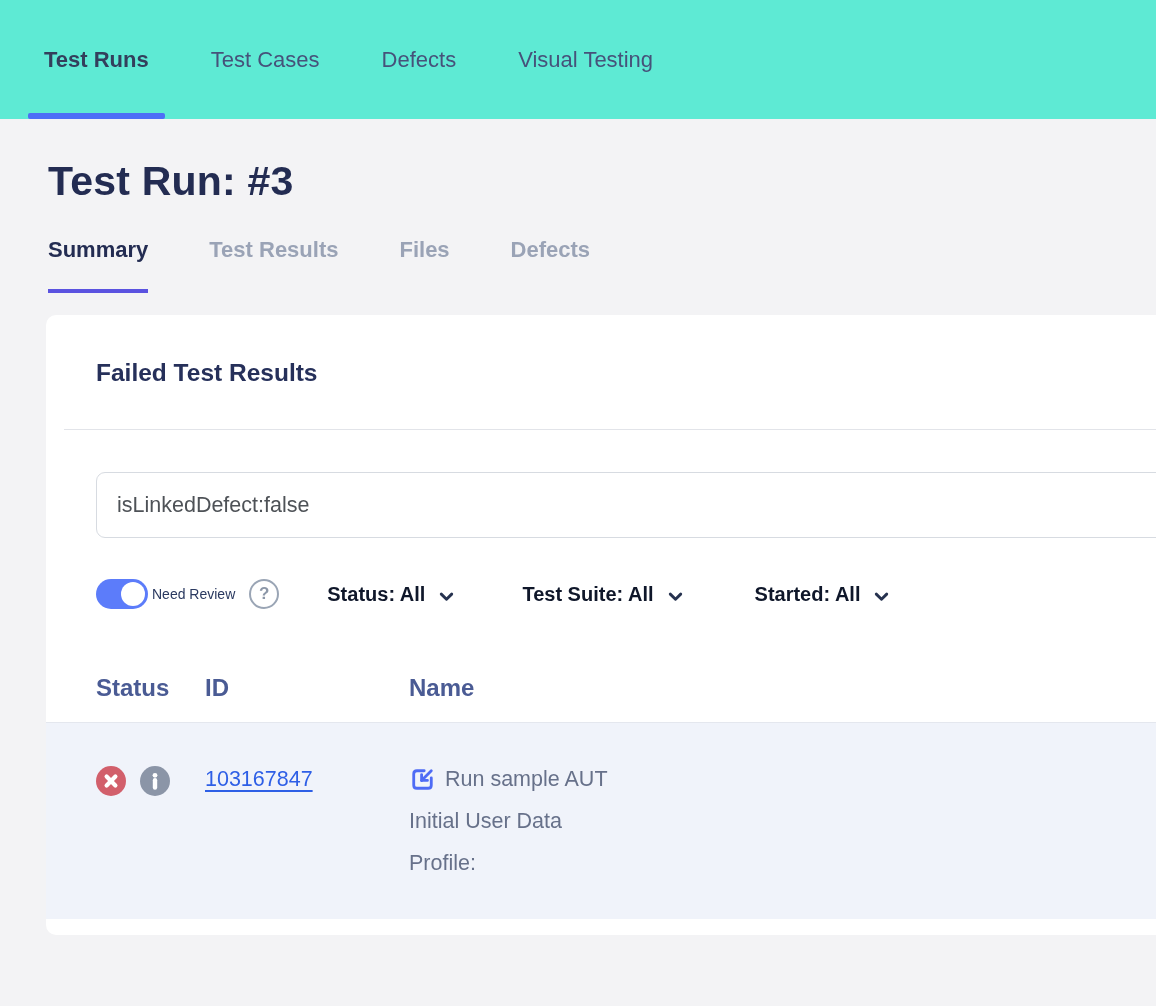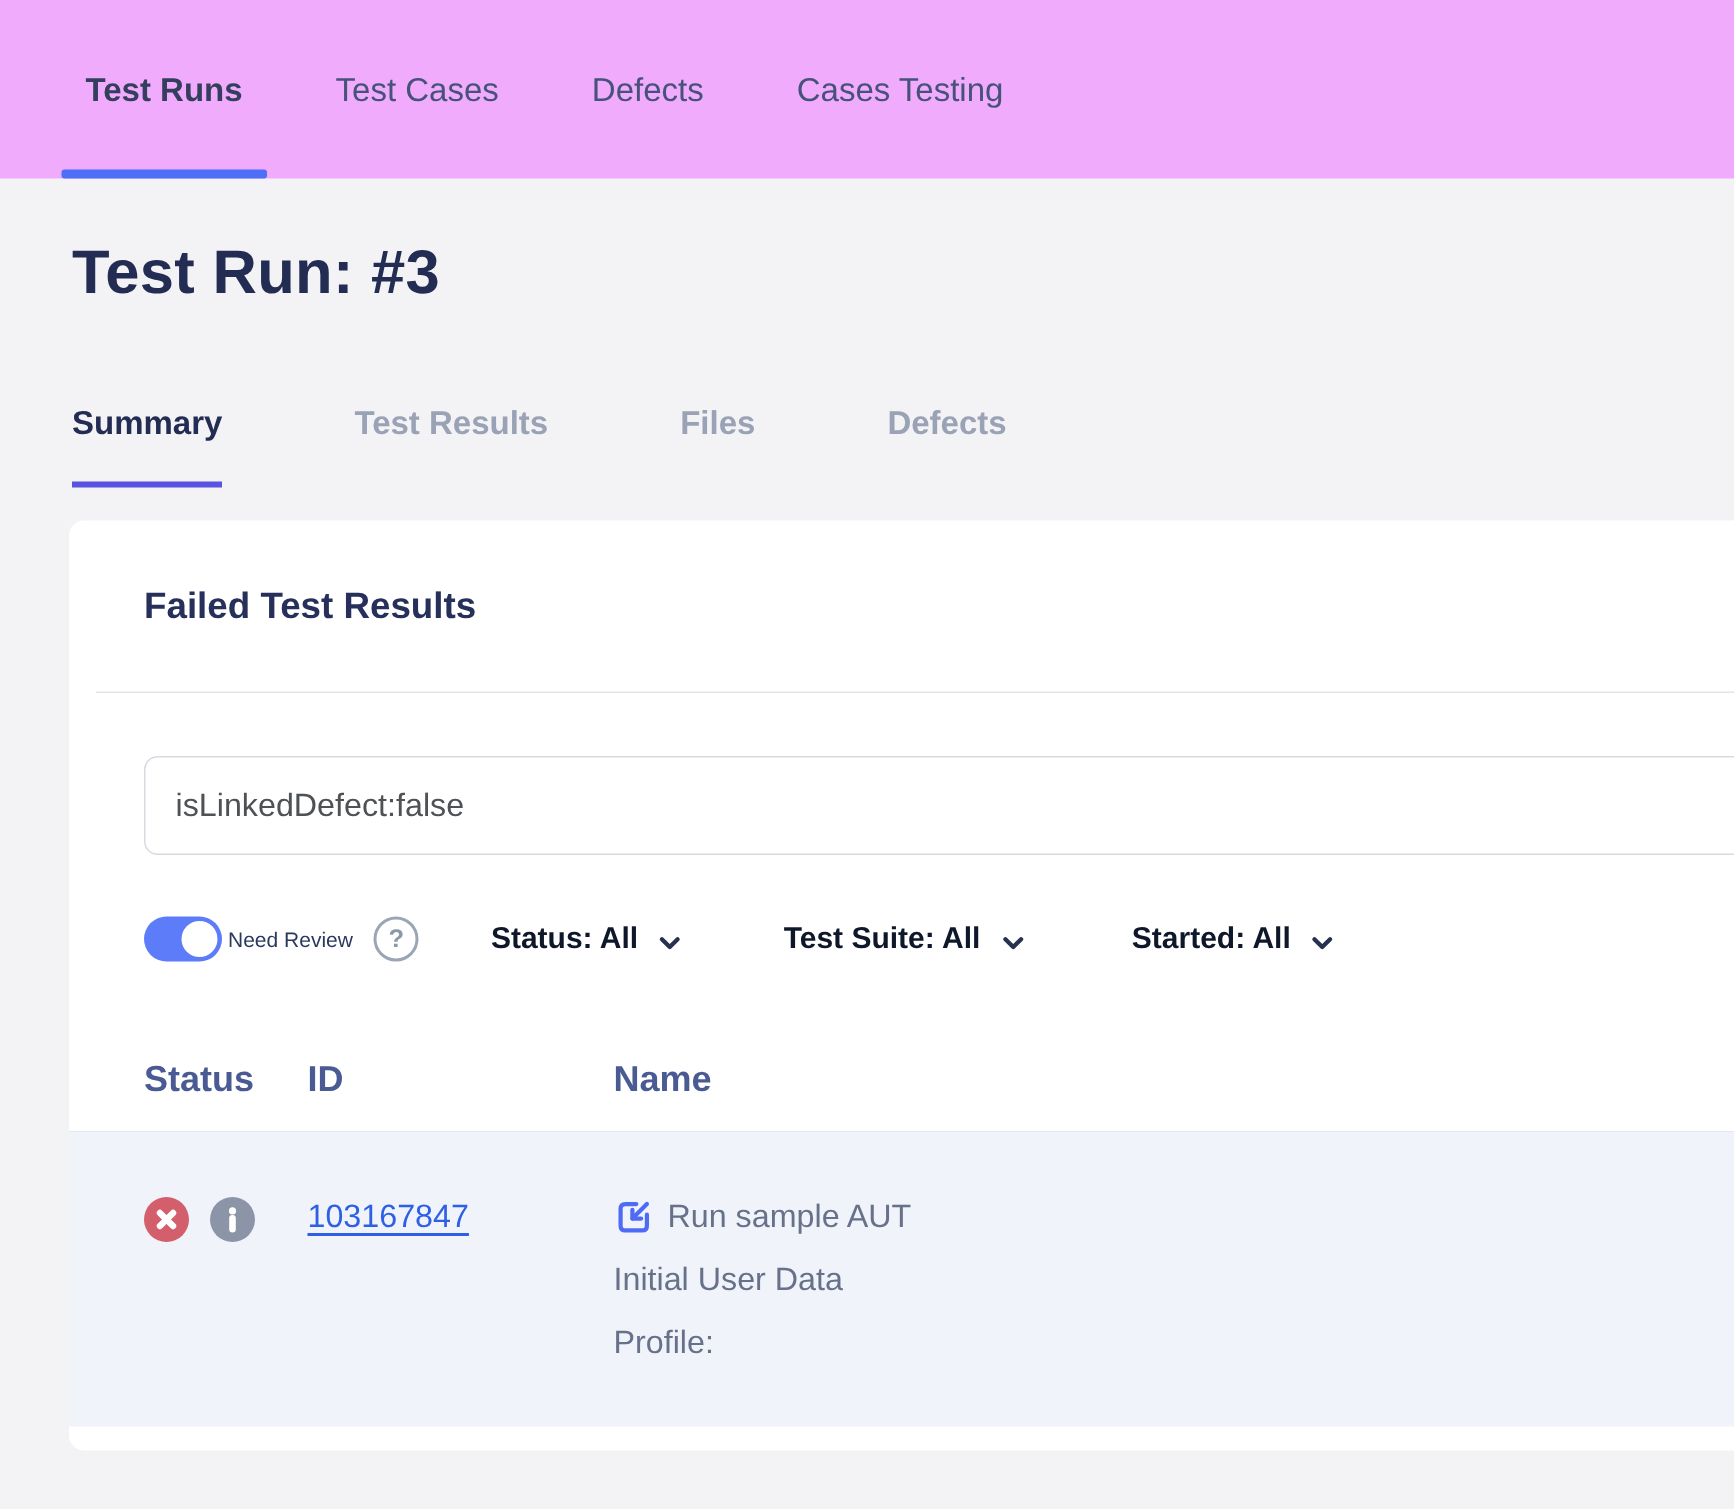--- a/index.html
+++ b/index.html
@@ -5,25 +5,25 @@
   * { margin:0; padding:0; box-sizing:border-box; }
   html,body { width:1156px; height:1006px; overflow:hidden; }
   body {
     font-family:"Liberation Sans", sans-serif;
     background:var(--page-bg, #f3f3f5);
     color:#232c52;
   }
 
   
   .topnav {
-    background:#f0abfc;
+    background:#5eead4;
     height:119px;
     display:flex;
     align-items:center;
-    padding-left:41px;
+    padding-left:28px;
     gap:30px;
   }
   .topnav-tab {
     position:relative;
     height:119px;
     display:flex;
     align-items:center;
     padding:0 16px;
     font-size:22px;
     font-weight:500;
@@ -46,23 +46,23 @@
   .page-title {
     margin-left:48px;
     font-size:41px;
     font-weight:700;
     color:var(--title-text, #232c52);
     letter-spacing:0.2px;
   }
 
   .subtabs {
     display:flex;
-    gap:88px;
+    gap:61px;
     margin-left:48px;
-    margin-top:64px;
+    margin-top:32px;
   }
   .subtab {
     font-size:22px;
     font-weight:700;
     color:#9aa3b6;
     padding-bottom:26px;
     border-bottom:4px solid transparent;
     cursor:pointer;
     white-space:nowrap;
   }
@@ -204,21 +204,21 @@
   .name-line1 { display:flex; align-items:center; }
   .name-line1 svg { margin-right:9px; flex:none; }
 </style>
 </head>
 <body>
 
 <nav class="topnav">
   <div class="topnav-tab active">Test Runs</div>
   <div class="topnav-tab">Test Cases</div>
   <div class="topnav-tab">Defects</div>
-  <div class="topnav-tab">Cases Testing</div>
+  <div class="topnav-tab">Visual Testing</div>
 </nav>
 
 <main class="page">
 
   <h1 class="page-title">Test Run: #3</h1>
 
   <div class="subtabs">
     <div class="subtab active">Summary</div>
     <div class="subtab">Test Results</div>
     <div class="subtab">Files</div>

